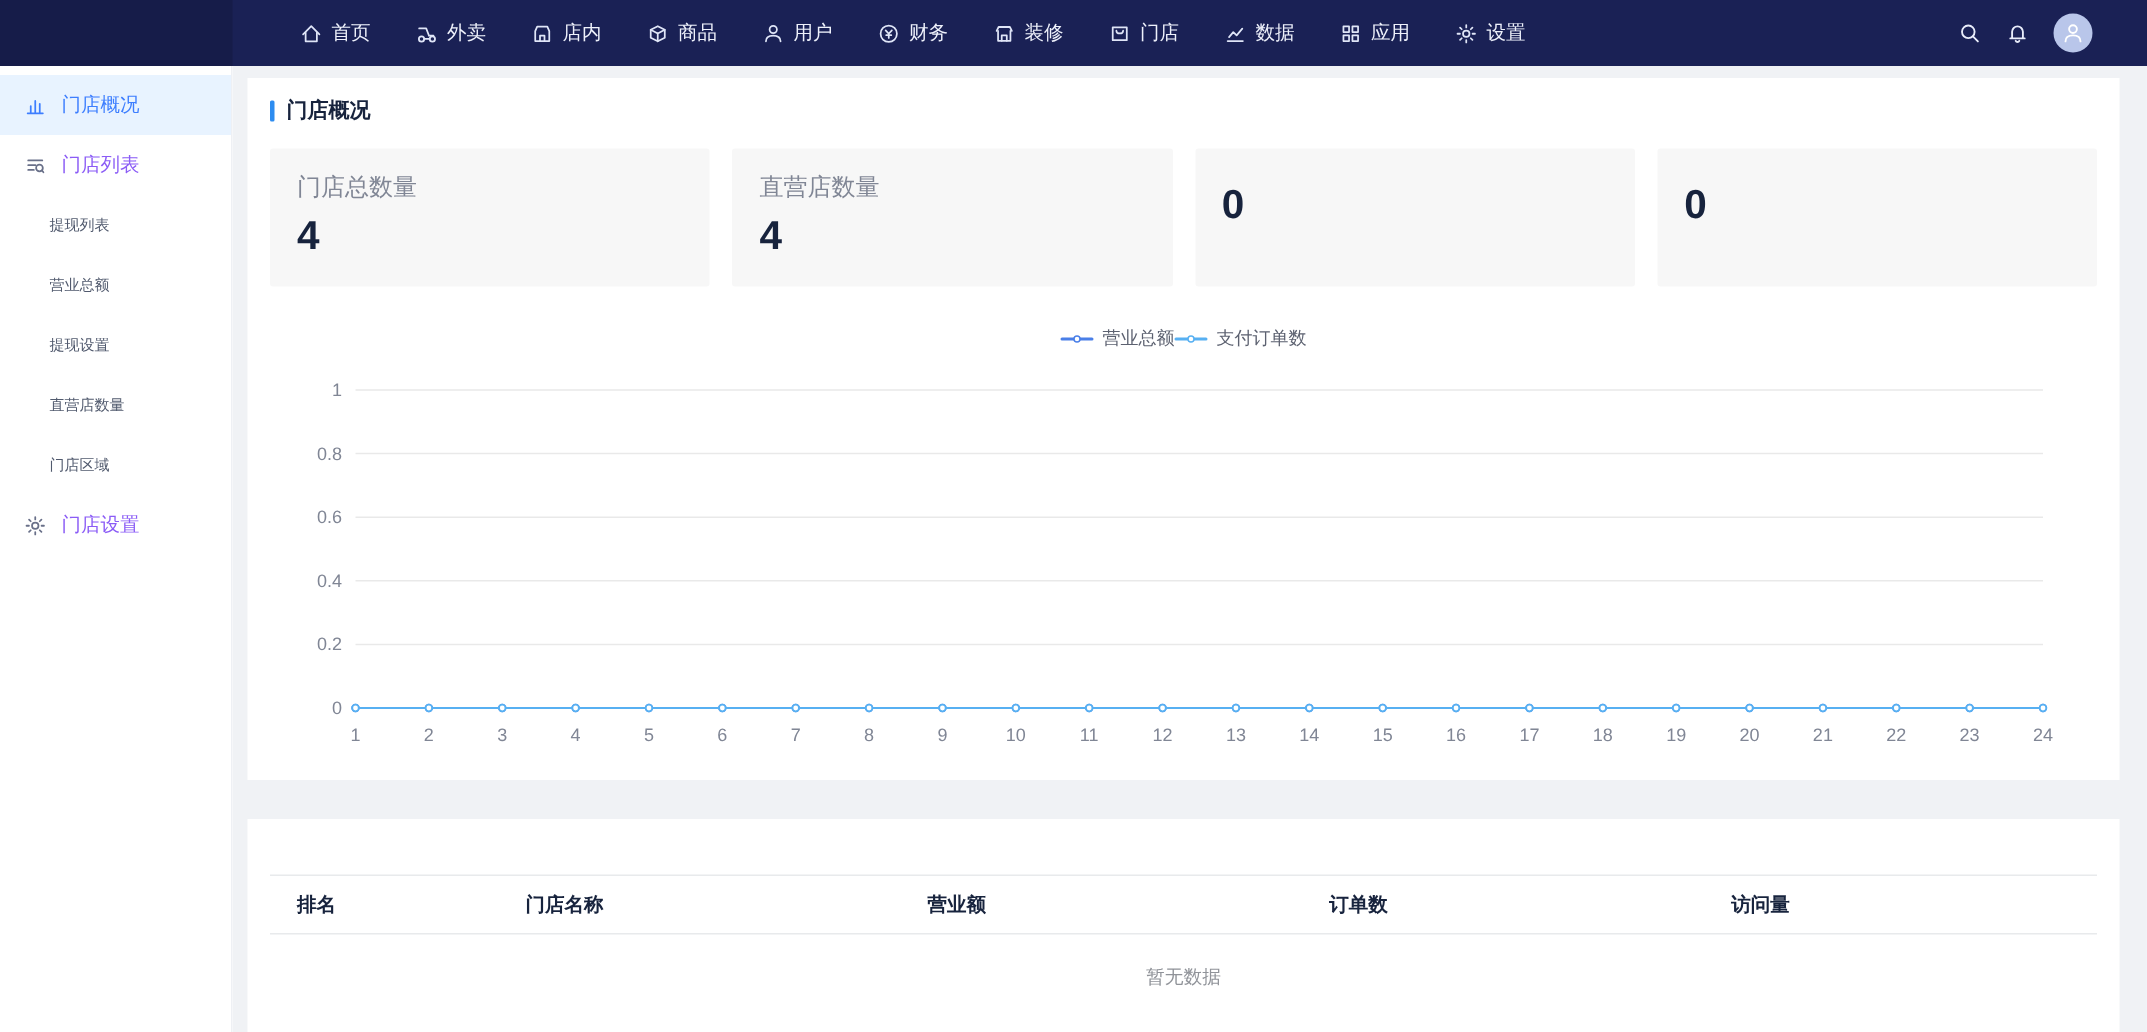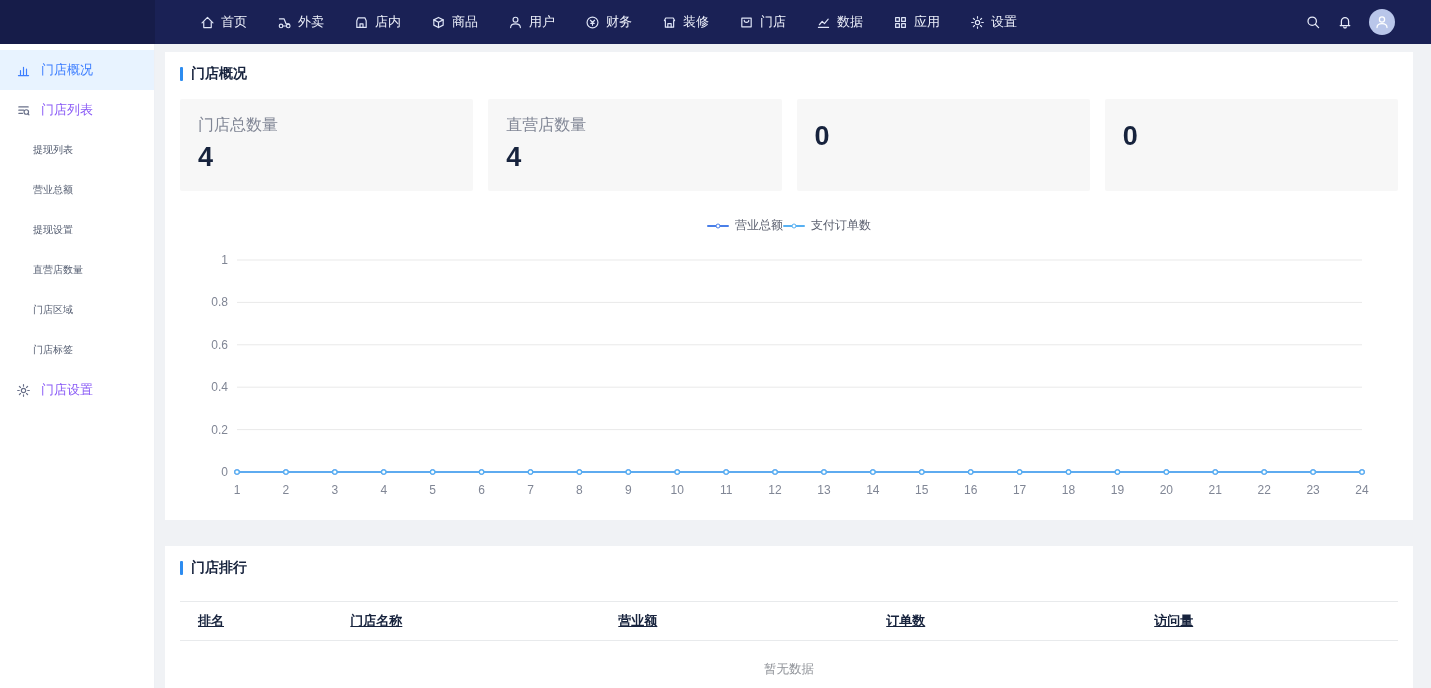--- a/index.html
+++ b/index.html
@@ -49,21 +49,21 @@
   .legend-item { display:flex; align-items:center; gap:6px; cursor:pointer; }
   .legend-icon { position:relative; display:inline-block; width:22px; height:2px; border-radius:1px; }
   .legend-icon i { position:absolute; left:50%; top:50%; transform:translate(-50%,-50%);
     width:5px; height:5px; background:#fff; border:1.5px solid; border-radius:50%; }
 
   .plot { margin-top:14px; width:100%; height:252px; }
 
   
   .rank-table { width:100%; border-collapse:collapse; margin-top:24px; }
   .rank-table th { text-align:left; font-size:13px; font-weight:bold; color:#17233d;
-    padding:10px 0 10px 12px; border-top:1px solid #e8eaec; border-bottom:1px solid #e8eaec;text-decoration:underline; }
+    padding:10px 0 10px 12px; border-top:1px solid #e8eaec; border-bottom:1px solid #e8eaec; }
   .rank-table th:nth-child(1){ width:13%; padding-left:18px; }
   .rank-table th:nth-child(2){ width:22%; }
   .rank-table th:nth-child(3){ width:22%; }
   .rank-table th:nth-child(4){ width:22%; }
   .rank-table th:nth-child(5){ width:21%; }
   .rank-table td.empty { text-align:center; color:#909399; font-size:12.5px;
     padding:20px 0 36px; }
 </style>
 </head>
 <body>
@@ -224,23 +224,20 @@
       <span>营业总额</span>
     </div>
     <div class="side-sub">
       <span>提现设置</span>
     </div>
     <div class="side-sub">
       <span>直营店数量</span>
     </div>
     <div class="side-sub">
       <span>门店区域</span>
-    </div>
-    <div class="side-sub">
-      <span>门店标签</span>
     </div>
     <div class="side-item">
       <span class="sicon">
         <svg width="15" height="15" viewBox="0 0 16 16" fill="none" stroke="currentColor" stroke-width="1.25" stroke-linecap="round" stroke-linejoin="round">
           <circle cx="8" cy="8" r="2.3"></circle>
           <path d="M8 1.8 V3.5 M8 12.5 V14.2 M1.8 8 H3.5 M12.5 8 H14.2 M3.6 3.6 4.8 4.8 M11.2 11.2 12.4 12.4 M12.4 3.6 11.2 4.8 M4.8 11.2 3.6 12.4"></path>
         </svg>
       </span>
       <span>门店设置</span>
     </div>
@@ -367,24 +364,20 @@
           <circle cx="937.4347826086956" cy="224" r="2.2" fill="#ffffff" stroke="#57b0f2" stroke-width="1.2"></circle>
           <circle cx="986.3478260869565" cy="224" r="2.2" fill="#ffffff" stroke="#57b0f2" stroke-width="1.2"></circle>
           <circle cx="1035.2608695652175" cy="224" r="2.2" fill="#ffffff" stroke="#57b0f2" stroke-width="1.2"></circle>
           <circle cx="1084.1739130434783" cy="224" r="2.2" fill="#ffffff" stroke="#57b0f2" stroke-width="1.2"></circle>
           <circle cx="1133.0869565217392" cy="224" r="2.2" fill="#ffffff" stroke="#57b0f2" stroke-width="1.2"></circle>
           <circle cx="1182" cy="224" r="2.2" fill="#ffffff" stroke="#57b0f2" stroke-width="1.2"></circle>
         </svg></div>
   </section>
 
   <section class="panel">
-    <div class="sec-title">
-      <span class="bar"></span>
-      <span>门店排行</span>
-    </div>
     <table class="rank-table">
       <thead>
           <tr id="rank-head">
             <th>排名</th>
             <th>门店名称</th>
             <th>营业额</th>
             <th>订单数</th>
             <th>访问量</th>
           </tr>
         </thead>

